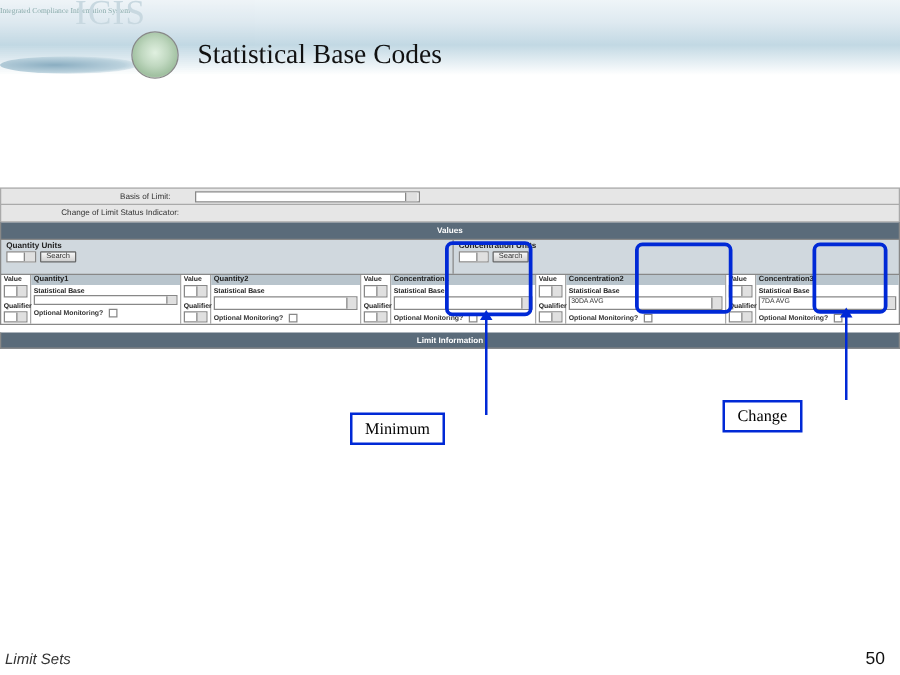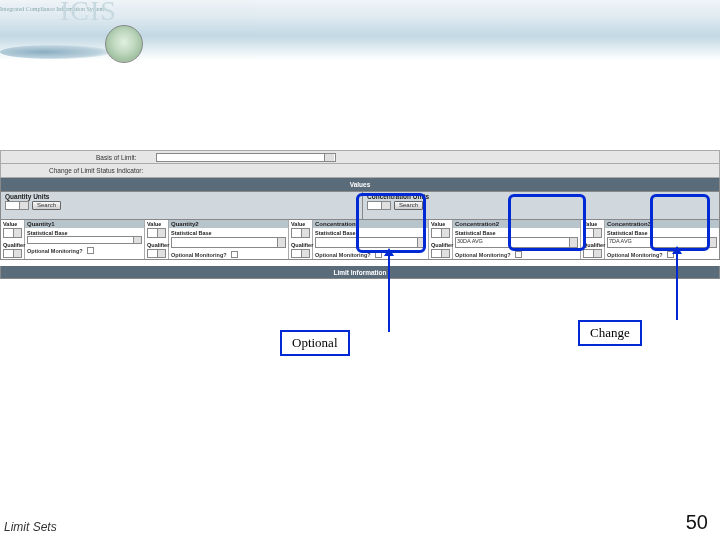--- a/index.html
+++ b/index.html
@@ -193,34 +193,35 @@
   .footer-left {
     position: absolute;
     left: 4px; bottom: 6px;
     font-size: 12px; font-style: italic;
     color: #333;
     text-align: right;
   }
   .footer-right {
     position: absolute;
     right: 12px; bottom: 6px;
-    font-size: 20px;
+    font-size: 14px;
     color: #111;
   }
 </style>
 </head>
 <body>
 
 <div class="header">
   <div class="header-bg">
     <div class="swoosh"></div>
   </div>
   <div class="header-small">Integrated Compliance Information System</div>
   <div class="header-watermark">ICIS</div>
   <div class="epa-seal"></div>
+  <div class="title">Statistical Base Codes</div>
 </div>
 
 <div class="form-panel">
 
   <div class="row-basis">
     <span class="lbl">Basis of Limit:</span>
     <span class="dd"></span>
   </div>
   <div class="row-change">
     <span>Change of Limit Status Indicator:</span>
@@ -334,17 +335,17 @@
   <div class="row-limitinfo">Limit Information</div>
 </div>
 
 <div class="callout-big" style="left:356px; top:193px; width:70px; height:60px;"></div>
 <div class="callout-big" style="left:508px; top:194px; width:78px; height:57px;"></div>
 <div class="callout-big" style="left:650px; top:194px; width:60px; height:57px;"></div>
 
 <div class="arrow-v" style="left:388px; top:254px; height:78px;"></div>
 <div class="arrow-v" style="left:676px; top:252px; height:68px;"></div>
 
-<div class="ann-box" style="left:280px; top:330px;">Optional</div>
+<div class="ann-box" style="left:280px; top:330px;">Minimum</div>
 <div class="ann-box" style="left:578px; top:320px;">Change</div>
 
 <div class="footer-left">Limit Sets</div>
 <div class="footer-right">50</div>
 
 </body></html>

